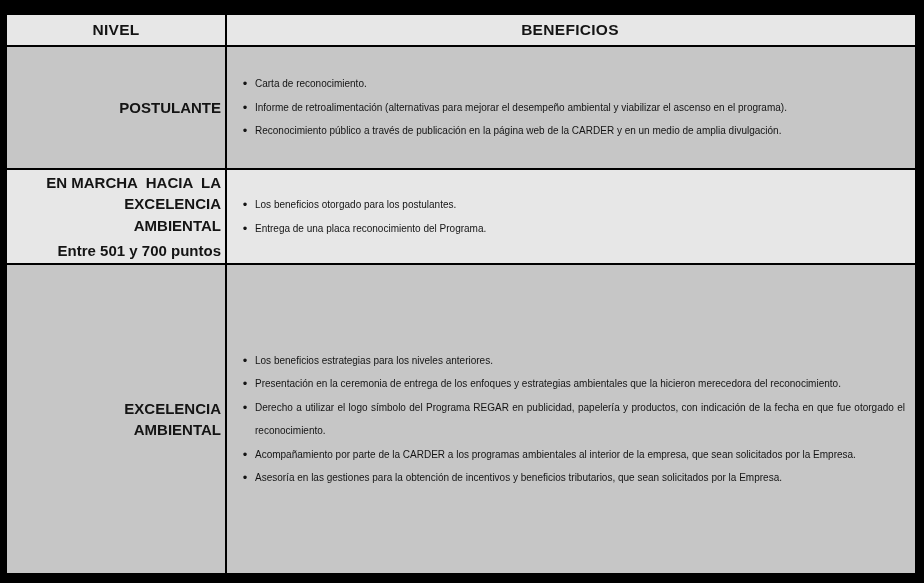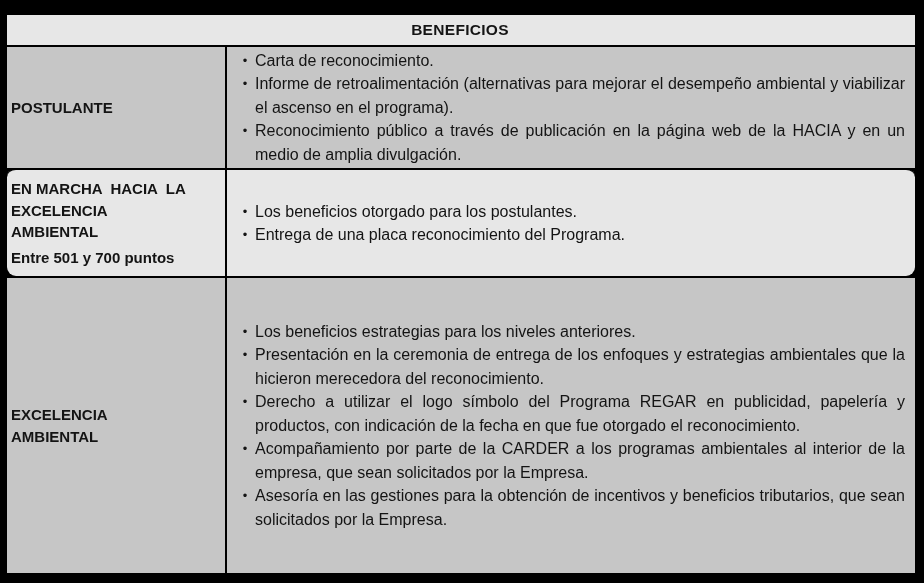--- a/index.html
+++ b/index.html
@@ -28,30 +28,30 @@
     left: 5px; top: 13px;
     width: 912px; height: 562px;
     border: 2px solid var(--border);
     display: flex;
     flex-direction: column;
   }
   .row { display: flex; width: 100%; }
   .row + .row { border-top: 2px solid var(--border); }
   .header-row { height: 30px; background: var(--header_bg); }
   .r0 { height: 123px; background: var(--row_dark); }
-  .r1 { height: 108px;  background: var(--row_light); border-radius: 9px; }
+  .r1 { height: 95px;  background: var(--row_light); }
   .r2 { flex: 1;       background: var(--row_dark); }
   .nivel-cell {
     width: 220px;
     flex: 0 0 220px;
     border-right: 2px solid var(--border);
     display: flex;
     flex-direction: column;
     justify-content: center;
-    align-items: flex-start;
+    align-items: flex-end;
     padding: 4px 4px;
   }
   .benefits-cell {
     flex: 1;
     display: flex;
     flex-direction: column;
     justify-content: center;
     padding: 3px 10px 3px 8px;
   }
   .header-cell {
@@ -76,51 +76,52 @@
   }
   .marker {
     flex: 0 0 20px;
     width: 20px;
     text-align: center;
     font-size: 13px;
     line-height: 23.5px;
   }
   .btext {
     flex: 1;
-    font-size: 16px;
+    font-size: 10px;
     line-height: 23.5px;
     text-align: justify;
   }
 </style>
 </head>
 <body>
 
 <div class="stage">
   <div class="doc-table">
 
     <div class="row header-row">
+      <div class="nivel-cell header-cell">NIVEL</div>
       <div class="benefits-cell header-cell">BENEFICIOS</div>
     </div>
 
     <div class="row r0">
       <div class="nivel-cell">
         <div class="nivel-line">POSTULANTE</div>
       </div>
       <div class="benefits-cell">
         <div class="bullet">
           <span class="marker">•</span>
           <span class="btext">Carta de reconocimiento.</span>
         </div>
         <div class="bullet">
           <span class="marker">•</span>
           <span class="btext">Informe de retroalimentación (alternativas para mejorar el desempeño ambiental y viabilizar el ascenso en el programa).</span>
         </div>
         <div class="bullet">
           <span class="marker">•</span>
-          <span class="btext">Reconocimiento público a través de publicación en la página web de la HACIA y en un medio de amplia divulgación.</span>
+          <span class="btext">Reconocimiento público a través de publicación en la página web de la CARDER y en un medio de amplia divulgación.</span>
         </div>
       </div>
     </div>
 
     <div class="row r1">
       <div class="nivel-cell">
         <div class="nivel-line">EN MARCHA  HACIA  LA</div>
         <div class="nivel-line">EXCELENCIA</div>
         <div class="nivel-line">AMBIENTAL</div>
         <div class="nivel-line entre-gap">Entre 501 y 700 puntos</div>

